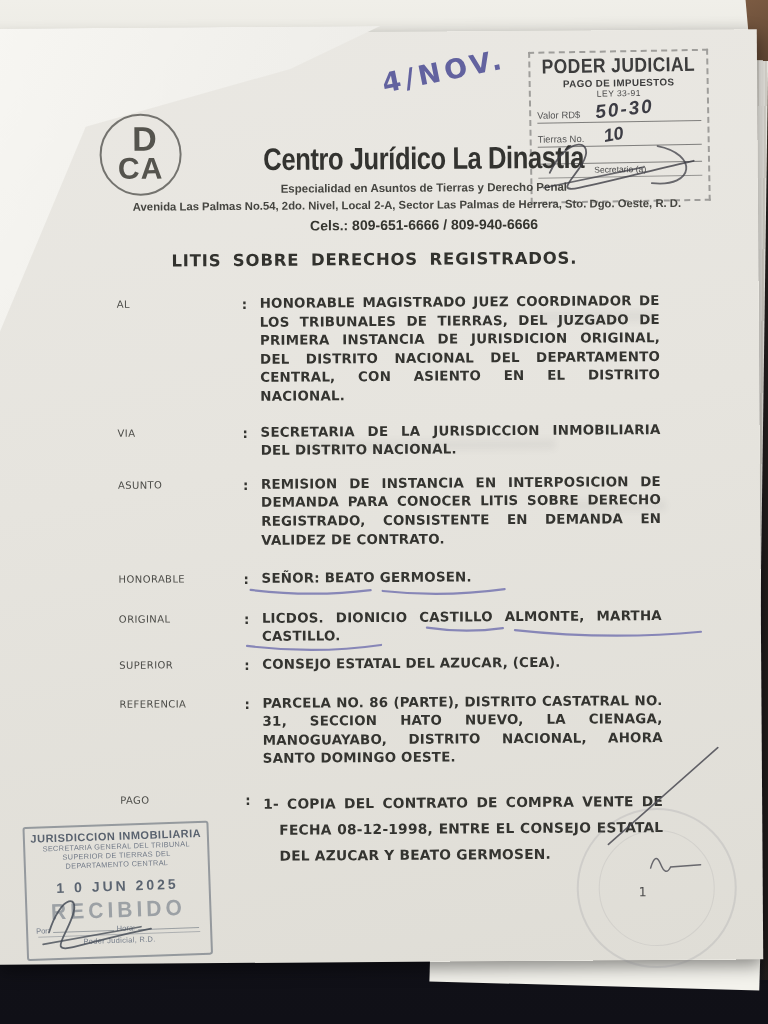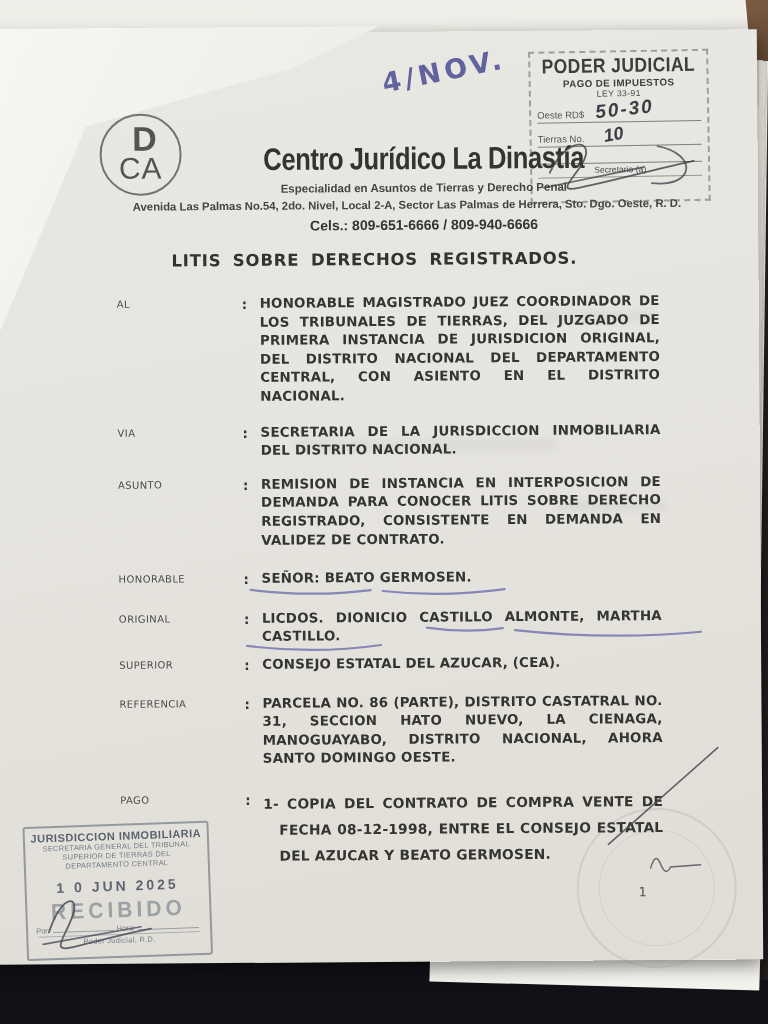--- a/index.html
+++ b/index.html
@@ -64,21 +64,21 @@
   .ts-sec-line { border-bottom:1px solid rgba(70,70,70,.65); margin-top:16px; }
   .ts-sec { font-size:8.6px; color:#4a4a4a; text-align:center; margin-top:1px;
     border-bottom:1px solid rgba(70,70,70,.5); padding-bottom:2px; }
 
   
   .logo { position:absolute; left:106px; top:80px; width:82px; height:82px;
     border:2px solid rgba(60,60,56,.75); border-radius:50%;
     color:#46453f; text-align:center; opacity:.9; }
   .logo-d { display:block; font-size:34px; font-weight:bold; line-height:30px; margin-top:8px;
     margin-left:8px; font-family:"Liberation Sans", sans-serif; }
-  .logo-ca { display:block; font-size:30px; font-weight:normal; line-height:30px; letter-spacing:1px;
+  .logo-ca { display:block; font-size:30px; font-weight:bold; line-height:30px; letter-spacing:1px;
     font-family:"Liberation Sans", sans-serif; }
 
   
   .lh { position:absolute; left:170px; width:520px; text-align:center; color:#3b3b38;
     font-family:"Liberation Sans", sans-serif; }
   .lh-name { top:112px; font-size:27px; font-weight:bold; letter-spacing:-.5px;
     transform:scale(.95,1.15); color:#333330; }
   .lh-tagline { top:150px; font-size:11.5px; font-weight:bold; color:#454540; }
   .lh-address { top:167px; left:108px; width:610px; font-size:11.3px; font-weight:bold; color:#454540; }
   .lh-phones { top:185px; font-size:14px; font-weight:bold; color:#35352f; }
@@ -145,21 +145,21 @@
     <div class="smudge" style="left:300px; top:408px; width:260px; height:11px;"></div>
     <div class="smudge" style="left:560px; top:470px; width:110px; height:11px;"></div>
 
     <div class="hw-date">4/NOV.</div>
 
     <div class="tax-stamp">
       <div class="ts-title">PODER JUDICIAL</div>
       <div class="ts-sub">PAGO DE IMPUESTOS</div>
       <div class="ts-law">LEY 33-91</div>
       <div class="ts-row">
-        <span>Oeste RD$</span>
+        <span>Valor RD$</span>
         <span class="ts-val">50-30</span>
       </div>
       <div class="ts-row">
         <span>Tierras No.</span>
         <span class="ts-val2">10</span>
       </div>
       <div class="ts-sec-line"></div>
       <div class="ts-sec">Secretario (a)</div>
     </div>
 

